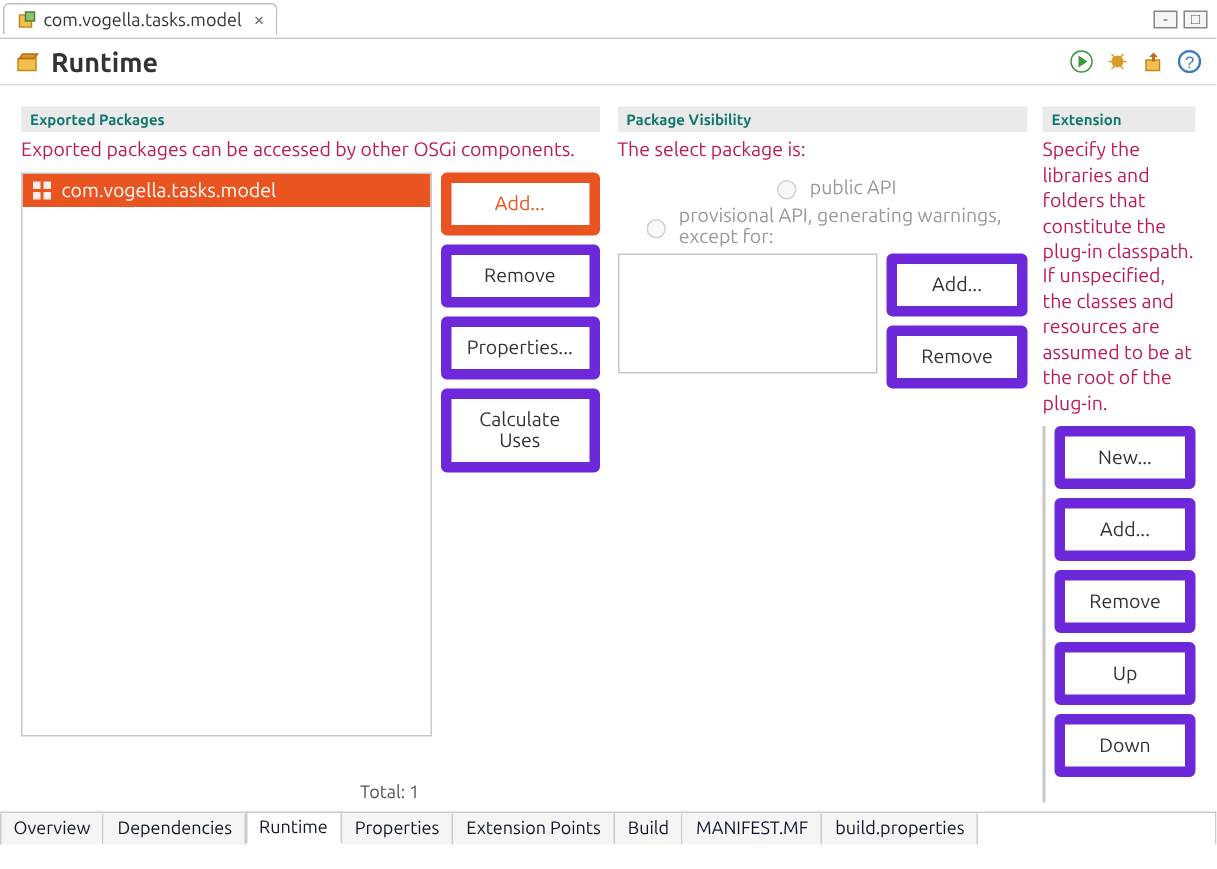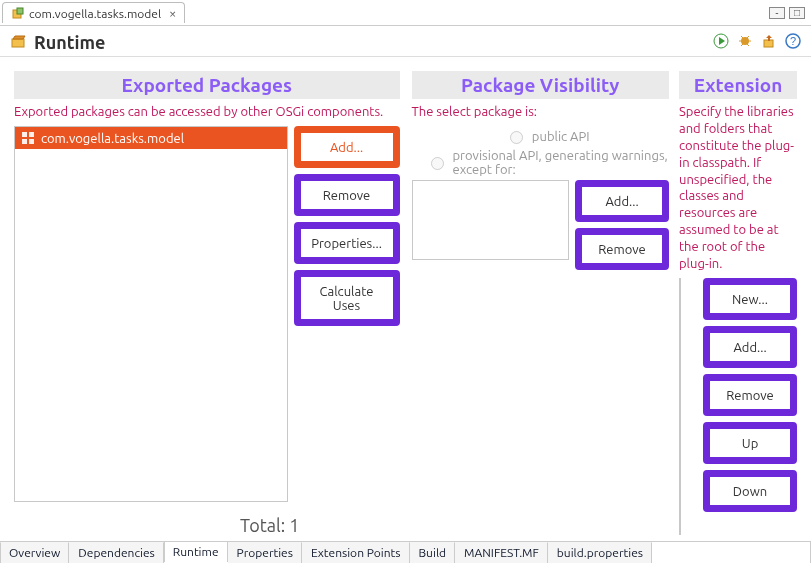--- a/index.html
+++ b/index.html
@@ -52,45 +52,45 @@
   .toolbar svg, .toolbar span.glyph { width:16px; height:16px; }
   .content {
     display:flex;
     padding: 14px 14px 6px 14px;
     gap: 12px;
     height: 484px;
   }
   .left-col { flex:1; display:flex; flex-direction:column; }
   .right-col { flex:1; display:flex; flex-direction:row; gap:10px; }
   .section-title {
-    background:#eaeaea; font-weight:bold; font-size:19px;
-    padding:3px 6px; color:#8b5cf6;text-align:center;
+    background:#eaeaea; font-weight:bold; font-size:10px;
+    padding:3px 6px; color:#0f766e;
   }
   .section-desc { font-size:13px; color:#be185d; padding:4px 0 6px 0; line-height:1.3; }
   .row-hor { display:flex; gap:6px; flex:1; }
   .list-box {
     border:1px solid #c8c8c8; background:#fff;
     flex:1; overflow:auto; min-height:40px;
   }
   .list-item {
     display:flex; align-items:center; gap:6px;
     padding:4px 6px; font-size:13px;
   }
   .list-item.selected { background:#e95420; color:#fff; }
   .btn-col { display:flex; flex-direction:column; gap:6px; width:106px; }
   .btn {
     border:7px solid #6d28d9; border-radius:4px; background:#fff;
     padding:7px 8px; font-size:13px; text-align:center; cursor:pointer;
     color:#333;
   }
   .btn.primary { border-color:#e95420; color:#e95420; }
-  .total-row { font-size:18px; color:#555; padding:4px 0 0 0; }
+  .total-row { font-size:12px; color:#555; padding:4px 0 0 0; }
   .radio-row { display:flex; align-items:center; gap:6px; padding:2px 0; color:#999; font-size:13px;justify-content:center; }
   .radio-row input { accent-color:#999; }
-  .classpath-body { display:flex; gap:22px; flex:1; }
+  .classpath-body { display:flex; gap:6px; flex:1; }
   .footer-tabs {
     display:flex; border-top:1px solid #ccc; height:22px;
     font-size:12px; border-right:1px solid #ccc;
   }
   .ftab {
     padding:3px 8px; border-right:1px solid #ccc;
     background:#f5f5f5; cursor:pointer; color:#0f172a;
     border-top:1px solid transparent; border-left:1px solid transparent;
   }
   .ftab:first-child{ border-left:1px solid #ccc;}

